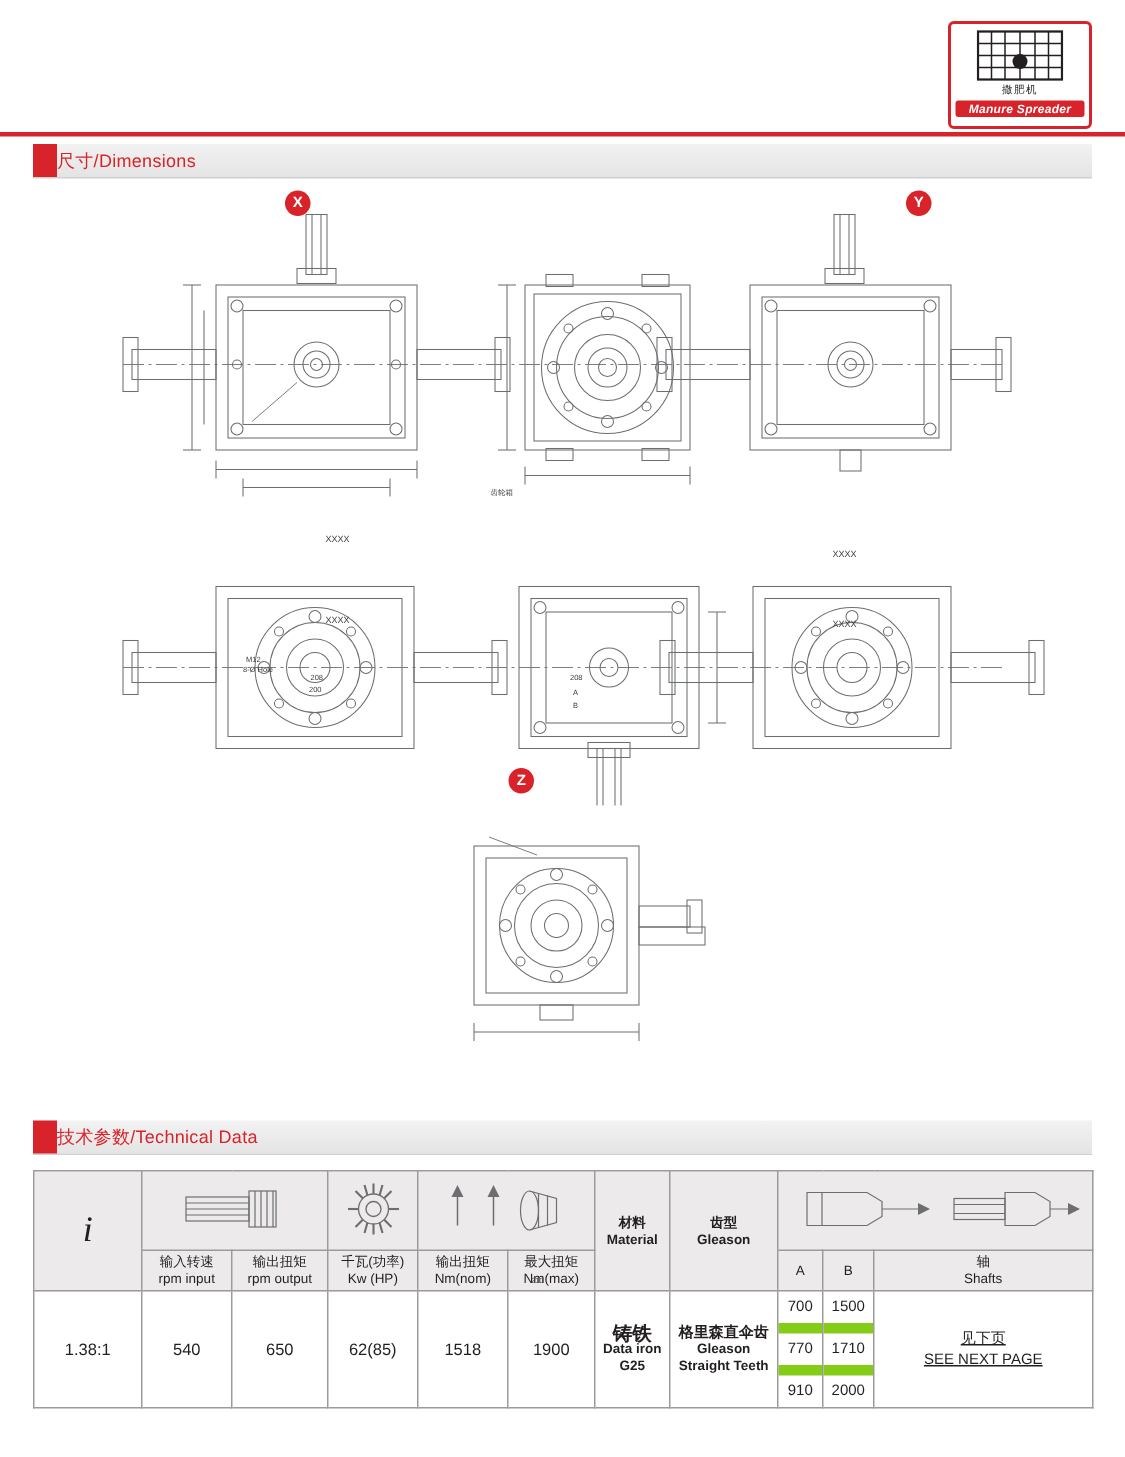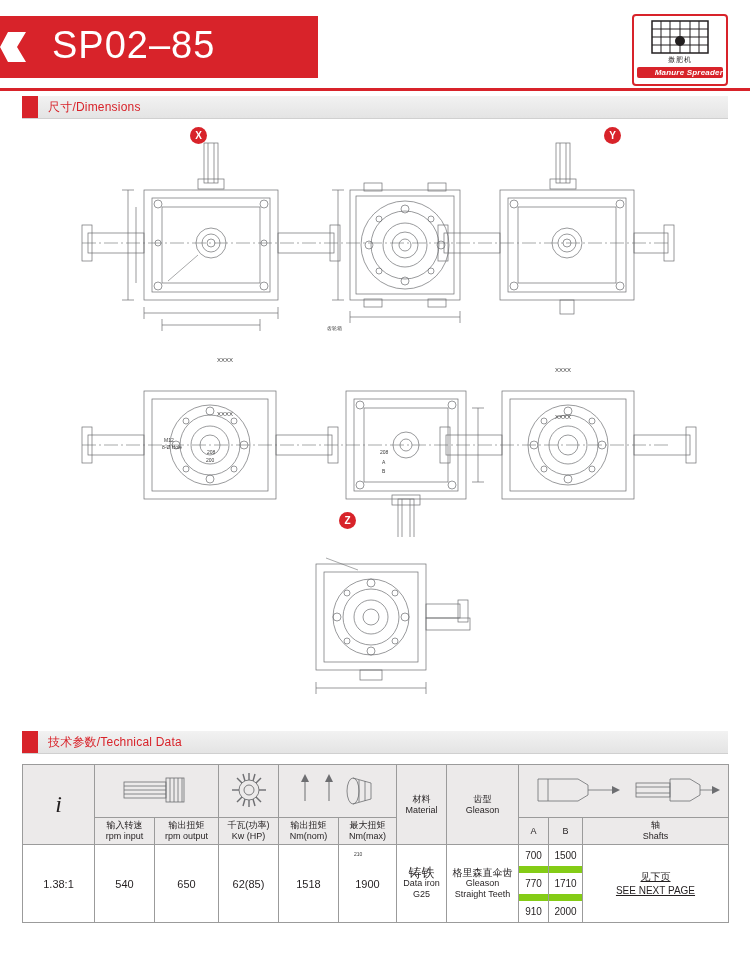--- a/index.html
+++ b/index.html
@@ -80,21 +80,20 @@
   .brand-en {
     background: #d8232a;
     color: #fff;
     font-size: 8px;
     font-style: italic;
     font-weight: bold;
     margin-top: 2px;
     padding: 1px 0;
     border-radius: 2px;
     letter-spacing: 0.2px;
-    text-align: right;
   }
 
   
   .section-head {
     position: relative;
     margin: 0 22px;
     height: 22px;
     background: linear-gradient(to bottom, #f2f2f2, #e4e4e4);
     border-bottom: 1px solid #d0d0d0;
     display: flex;
@@ -102,21 +101,21 @@
   }
   .section-head .tag {
     width: 16px;
     height: 22px;
     background: #d8232a;
     flex: none;
   }
   .section-head .section-title {
     color: #d8232a;
     font-size: 12px;
-    padding-left: 10px;
+    padding-left: 0;
     letter-spacing: 0.2px;
   }
 
   
   .drawing-area {
     position: relative;
     margin: 8px 22px 0;
     height: 600px;
   }
   .drw {
@@ -170,20 +169,21 @@
   }
   .cell-i {
     font-family: "Liberation Serif", serif;
     font-style: italic;
     font-size: 24px;
     background: #eceaea;
   }
   .sub {
     font-size: 9px;
     line-height: 11px;
+    font-weight: bold;
   }
   .ab-split {
     padding: 0 !important;
   }
   .ab-split div {
     border-bottom: 7px solid #84cc16;
     height: 21px;
     line-height: 21px;
     font-size: 10px;
   }
@@ -192,28 +192,20 @@
     font-size: 10px;
     line-height: 14px;
     text-decoration: underline;
   }
   .nowrap { white-space: nowrap; }
 </style>
 </head>
 <body>
 
 <div class="header">
-  <div class="header-bar">
-    <div class="header-logo-mark">
-      <svg width="52" height="62" viewBox="0 0 52 62">
-        <polygon points="8,16 26,16 17,31 26,46 8,46 0,31" fill="#ffffff"></polygon>
-      </svg>
-    </div>
-    <div class="header-title">SP02–85</div>
-  </div>
   <div class="header-rule"></div>
 
   <div class="brand-box">
     <div class="brand-grid">
       <svg width="58" height="34" viewBox="0 0 58 34">
         <rect x="1" y="1" width="56" height="32" fill="none" stroke="#231f20" stroke-width="1.5"></rect>
         <line x1="1" y1="9" x2="57" y2="9" stroke="#231f20" stroke-width="1"></line>
         <line x1="1" y1="17" x2="57" y2="17" stroke="#231f20" stroke-width="1"></line>
         <line x1="1" y1="25" x2="57" y2="25" stroke="#231f20" stroke-width="1"></line>
         <line x1="10" y1="1" x2="10" y2="33" stroke="#231f20" stroke-width="1"></line>
@@ -453,21 +445,21 @@
   <div style="position:absolute;left:360px;top:332px;font-size:5px;color:#3a3a3a;">A</div>
   <div style="position:absolute;left:360px;top:341px;font-size:5px;color:#3a3a3a;">B</div>
   <div style="position:absolute;left:332px;top:724px;font-size:5px;color:#3a3a3a;">210</div>
   <div style="position:absolute;left:305px;top:198px;font-size:5px;color:#3a3a3a;">齿轮箱</div>
 
   <div class="badge" style="left:168px;top:0px;">X</div>
   <div class="badge" style="left:582px;top:0px;">Y</div>
   <div class="badge" style="left:317px;top:385px;">Z</div>
 </div>
 
-<div class="section-head" style="margin-top:4px;">
+<div class="section-head" style="margin-top:20px;">
   <div class="tag"></div>
   <div class="section-title">技术参数/Technical Data</div>
 </div>
 
 <div class="tech-wrap">
   <table class="tech">
     <colgroup>
       <col style="width:72px">
       <col style="width:60px">
       <col style="width:64px">

